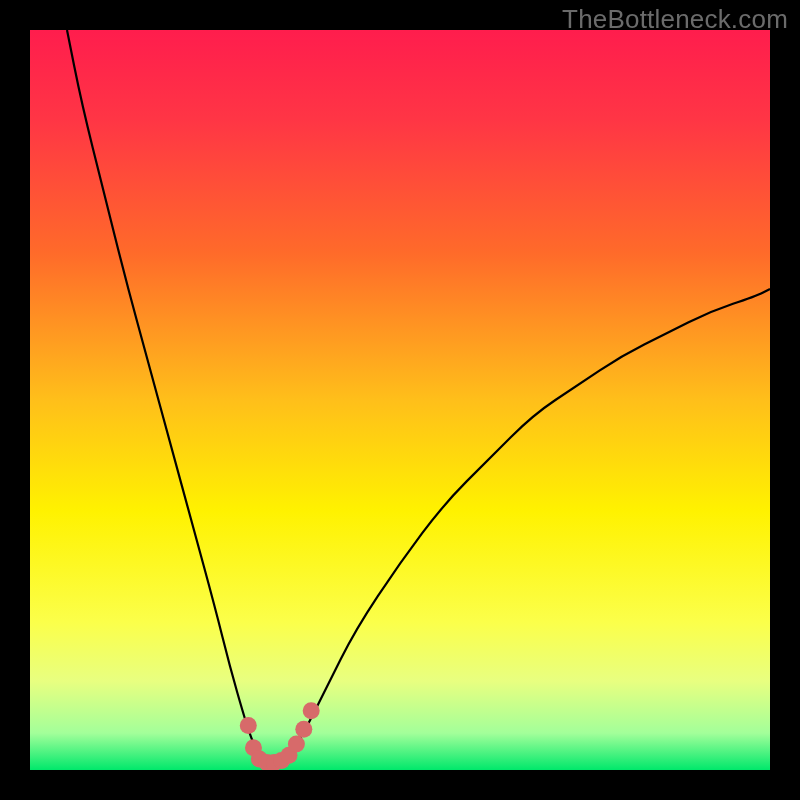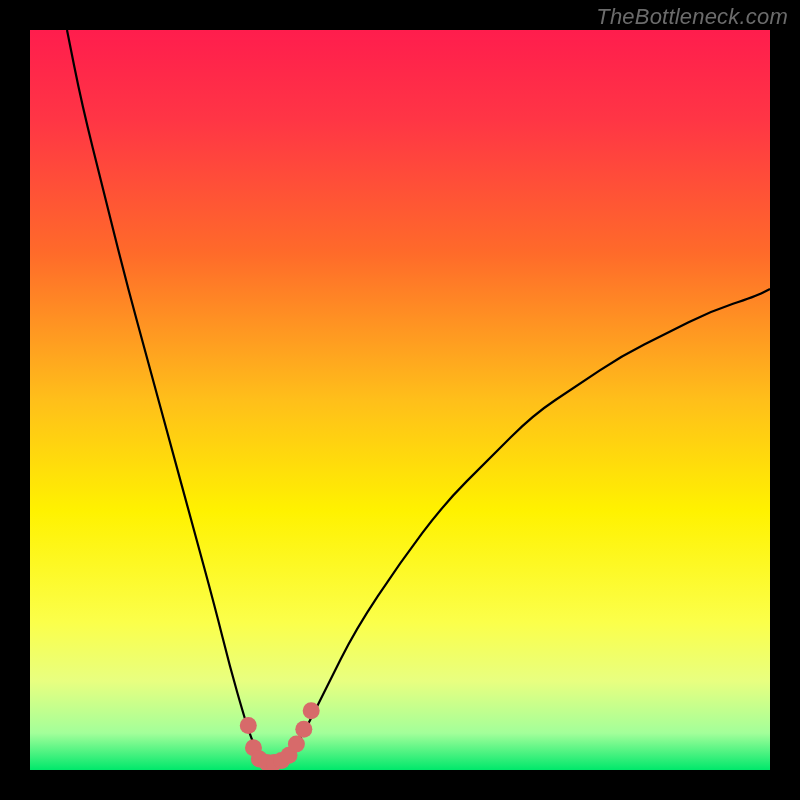--- a/index.html
+++ b/index.html
@@ -38,24 +38,23 @@
     left: 0;
     top: 0;
     width: 100%;
     height: 100%;
   }
   .watermark {
     position: absolute;
     top: 4px;
     right: 12px;
     color: #6b6b6b;
-    font-size: 22px;
+    font-size: 26px;
     letter-spacing: 0.2px;
     font-weight: 400;
-    font-style: italic;
   }
 </style>
 </head>
 <body>
 
 <div class="frame">
 
   <div class="plot-area">
 
     <svg class="gradient" viewBox="0 0 740 740" preserveAspectRatio="none">

